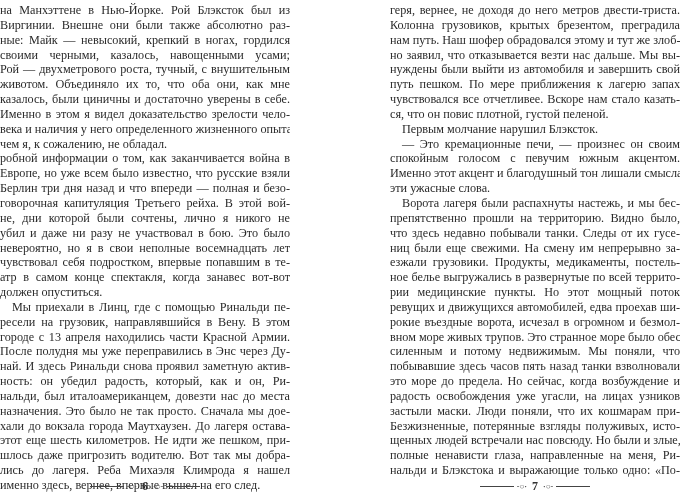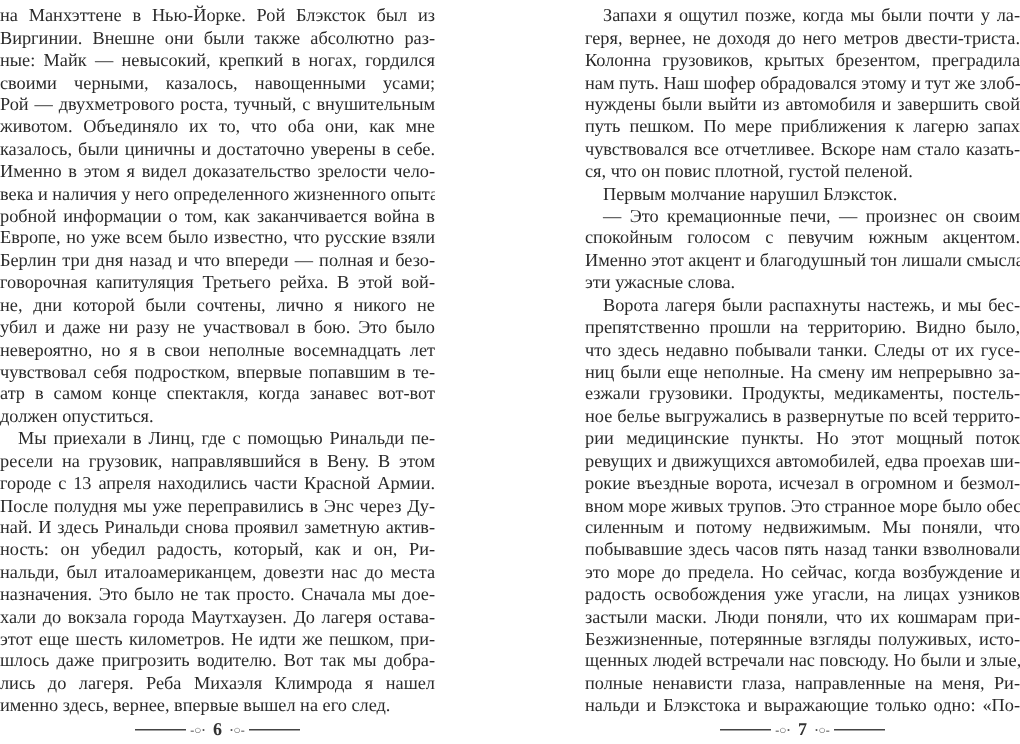--- a/index.html
+++ b/index.html
@@ -34,20 +34,21 @@
   <div class="lines" id="left-lines">
       <div class="line">на Манхэттене в Нью-Йорке. Рой Блэксток был из</div>
       <div class="line">Виргинии. Внешне они были также абсолютно раз-</div>
       <div class="line">ные: Майк — невысокий, крепкий в ногах, гордился</div>
       <div class="line">своими черными, казалось, навощенными усами;</div>
       <div class="line">Рой — двухметрового роста, тучный, с внушительным</div>
       <div class="line">животом. Объединяло их то, что оба они, как мне</div>
       <div class="line">казалось, были циничны и достаточно уверены в себе.</div>
       <div class="line">Именно в этом я видел доказательство зрелости чело-</div>
       <div class="line">века и наличия у него определенного жизненного опыта,</div>
+      <div class="line last">чем я, к сожалению, не обладал.</div>
       <div class="line">робной информации о том, как заканчивается война в</div>
       <div class="line">Европе, но уже всем было известно, что русские взяли</div>
       <div class="line">Берлин три дня назад и что впереди — полная и безо-</div>
       <div class="line">говорочная капитуляция Третьего рейха. В этой вой-</div>
       <div class="line">не, дни которой были сочтены, лично я никого не</div>
       <div class="line">убил и даже ни разу не участвовал в бою. Это было</div>
       <div class="line">невероятно, но я в свои неполные восемнадцать лет</div>
       <div class="line">чувствовал себя подростком, впервые попавшим в те-</div>
       <div class="line">атр в самом конце спектакля, когда занавес вот-вот</div>
       <div class="line last">должен опуститься.</div>
@@ -69,37 +70,37 @@
     <span class="rule"></span>
     <span class="orn">-○·</span>
     <span class="num">6</span>
     <span class="orn">·○-</span>
     <span class="rule"></span>
   </div>
 </div>
 
 <div class="page right">
   <div class="lines" id="right-lines">
-      <div class="line indent">Запахи я ощутил позже, когда мы были почти у ла-</div>
       <div class="line">геря, вернее, не доходя до него метров двести-триста.</div>
       <div class="line">Колонна грузовиков, крытых брезентом, преградила</div>
       <div class="line">нам путь. Наш шофер обрадовался этому и тут же злоб-</div>
+      <div class="line">но заявил, что отказывается везти нас дальше. Мы вы-</div>
       <div class="line">нуждены были выйти из автомобиля и завершить свой</div>
       <div class="line">путь пешком. По мере приближения к лагерю запах</div>
       <div class="line">чувствовался все отчетливее. Вскоре нам стало казать-</div>
       <div class="line last">ся, что он повис плотной, густой пеленой.</div>
       <div class="line indent last">Первым молчание нарушил Блэксток.</div>
       <div class="line indent">— Это кремационные печи, — произнес он своим</div>
       <div class="line">спокойным голосом с певучим южным акцентом.</div>
       <div class="line">Именно этот акцент и благодушный тон лишали смысла</div>
       <div class="line last">эти ужасные слова.</div>
       <div class="line indent">Ворота лагеря были распахнуты настежь, и мы бес-</div>
       <div class="line">препятственно прошли на территорию. Видно было,</div>
       <div class="line">что здесь недавно побывали танки. Следы от их гусе-</div>
-      <div class="line">ниц были еще неполные. На смену им непрерывно за-</div>
+      <div class="line">ниц были еще свежими. На смену им непрерывно за-</div>
       <div class="line">езжали грузовики. Продукты, медикаменты, постель-</div>
       <div class="line">ное белье выгружались в развернутые по всей террито-</div>
       <div class="line">рии медицинские пункты. Но этот мощный поток</div>
       <div class="line">ревущих и движущихся автомобилей, едва проехав ши-</div>
       <div class="line">рокие въездные ворота, исчезал в огромном и безмол-</div>
       <div class="line">вном море живых трупов. Это странное море было обес-</div>
       <div class="line">силенным и потому недвижимым. Мы поняли, что</div>
       <div class="line">побывавшие здесь часов пять назад танки взволновали</div>
       <div class="line">это море до предела. Но сейчас, когда возбуждение и</div>
       <div class="line">радость освобождения уже угасли, на лицах узников</div>

